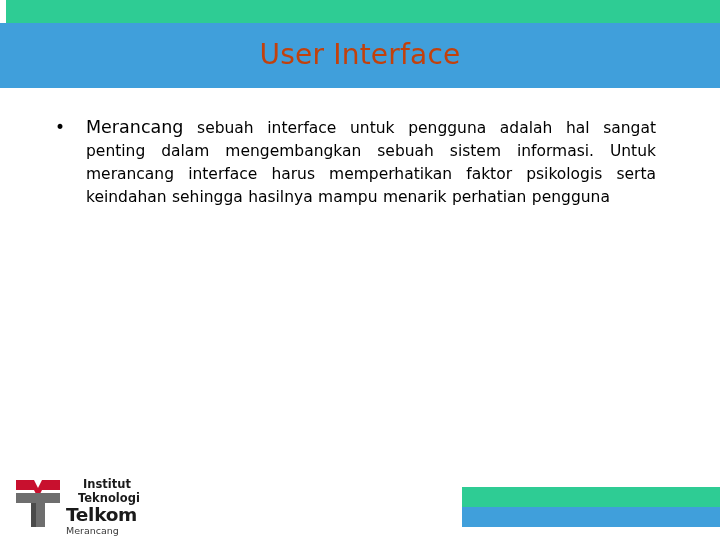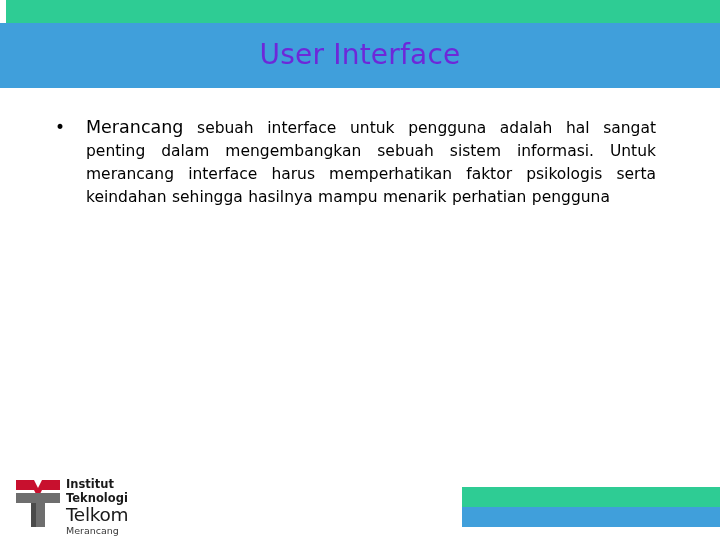--- a/index.html
+++ b/index.html
@@ -41,21 +41,21 @@
     width: 720px;
     height: 65px;
     background: #409FDB;
   }
   .title-text {
     position: absolute;
     left: 0;
     top: 38px;
     width: 720px;
     text-align: center;
-    color: #6d28d9;
+    color: #c2410c;
     font-size: 28px;
     font-weight: 400;
     letter-spacing: 0.2px;
     line-height: 34px;
     white-space: nowrap;
   }
 
   
   .content {
     position: absolute;
@@ -108,29 +108,31 @@
     top: 0px;
     width: 160px;
     color: #1A1A1A;
     font-family: "DejaVu Sans", sans-serif;
   }
   .logo-l1 {
     font-size: 11.5px;
     font-weight: 700;
     line-height: 13.5px;
     letter-spacing: 0px;
+    margin-left: 17px;
   }
   .logo-l2 {
     font-size: 11.5px;
     font-weight: 700;
     line-height: 13.5px;
+    margin-left: 12px;
   }
   .logo-l3 {
     font-size: 18.5px;
-    font-weight: 400;
+    font-weight: 700;
     line-height: 20px;
     letter-spacing: -0.3px;
   }
   .logo-l4 {
     font-size: 9.5px;
     font-weight: 400;
     line-height: 11px;
     color: #3A3A3A;
   }
 

